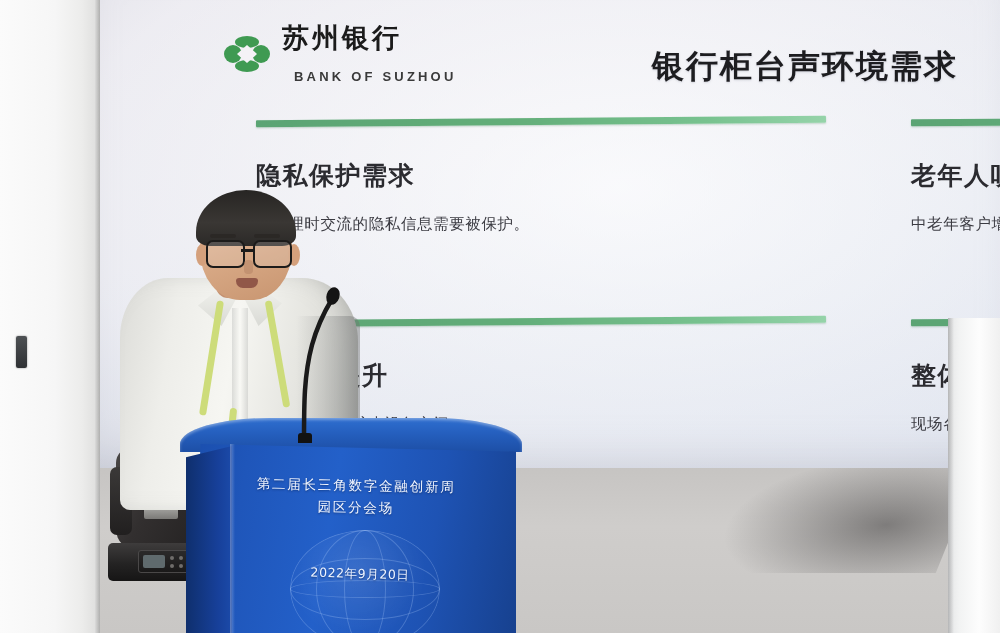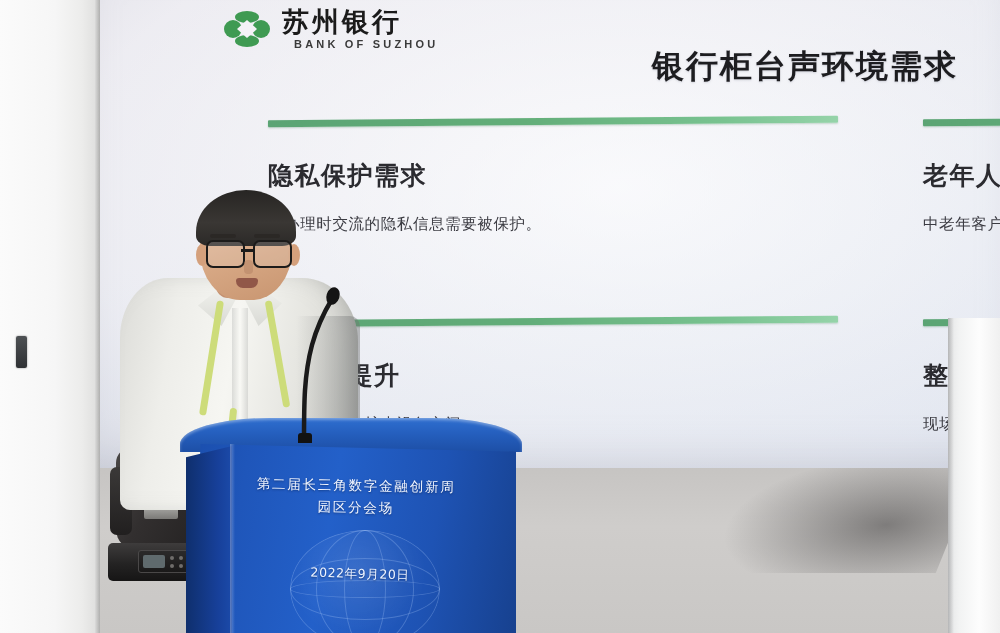--- a/index.html
+++ b/index.html
@@ -31,41 +31,41 @@
     background:linear-gradient(160deg,#f7f5f8 0%,#f4f4f8 35%,#eef1f7 65%,#e8edf6 100%);
     box-shadow:inset 0 -26px 40px -18px rgba(150,150,160,.35);
   }
   .screen-vignette{
     position:absolute;inset:0;
     background:radial-gradient(ellipse at 58% 40%,rgba(255,255,255,.55),rgba(210,212,224,.25) 75%,rgba(180,184,200,.35) 100%);
     pointer-events:none;
   }
 
   
-  .brandbar{position:absolute;left:128px;top:8px;display:flex;align-items:center;gap:12px;}
+  .brandbar{position:absolute;left:128px;top:24px;display:flex;align-items:center;gap:12px;}
   .logo-mark{position:relative;width:46px;height:36px;flex:0 0 auto;}
   .brand-text{display:flex;flex-direction:column;line-height:1;}
   .brand-cn{
     font-family:"DejaVu Sans",sans-serif;font-size:27px;font-weight:700;color:#1b1b1b;
     letter-spacing:3px;
   }
   .brand-en{
-    font-size:11px;letter-spacing:3.2px;color:#3a3a3a;margin-top:4px;font-weight:600;padding-left:12px;
+    font-size:13px;letter-spacing:3.2px;color:#3a3a3a;margin-top:19px;font-weight:600;padding-left:12px;
   }
 
   
   .slide-title{
     position:absolute;left:556px;top:45px;
     font-family:"DejaVu Sans",sans-serif;
     font-size:32px;font-weight:700;color:#1d1d20;letter-spacing:2px;
     text-shadow:0 1px 2px rgba(180,182,195,.55);
   }
 
   
-  .cards{position:absolute;left:172px;top:118px;right:0;}
+  .cards{position:absolute;left:160px;top:118px;right:0;}
   .card-row{position:relative;height:200px;}
   .card{position:absolute;top:0;}
   .rule{
     height:7px;border-radius:1px;
     background:linear-gradient(90deg,#4f9e6a 0%,#57a86f 45%,#6fbf88 80%,#8ed1a3 100%);
     opacity:.92;box-shadow:0 1px 2px rgba(90,140,105,.35);
   }
   .card-h{
     font-family:"DejaVu Sans",sans-serif;
     font-size:25px;font-weight:700;color:#2b2b30;letter-spacing:1.5px;

